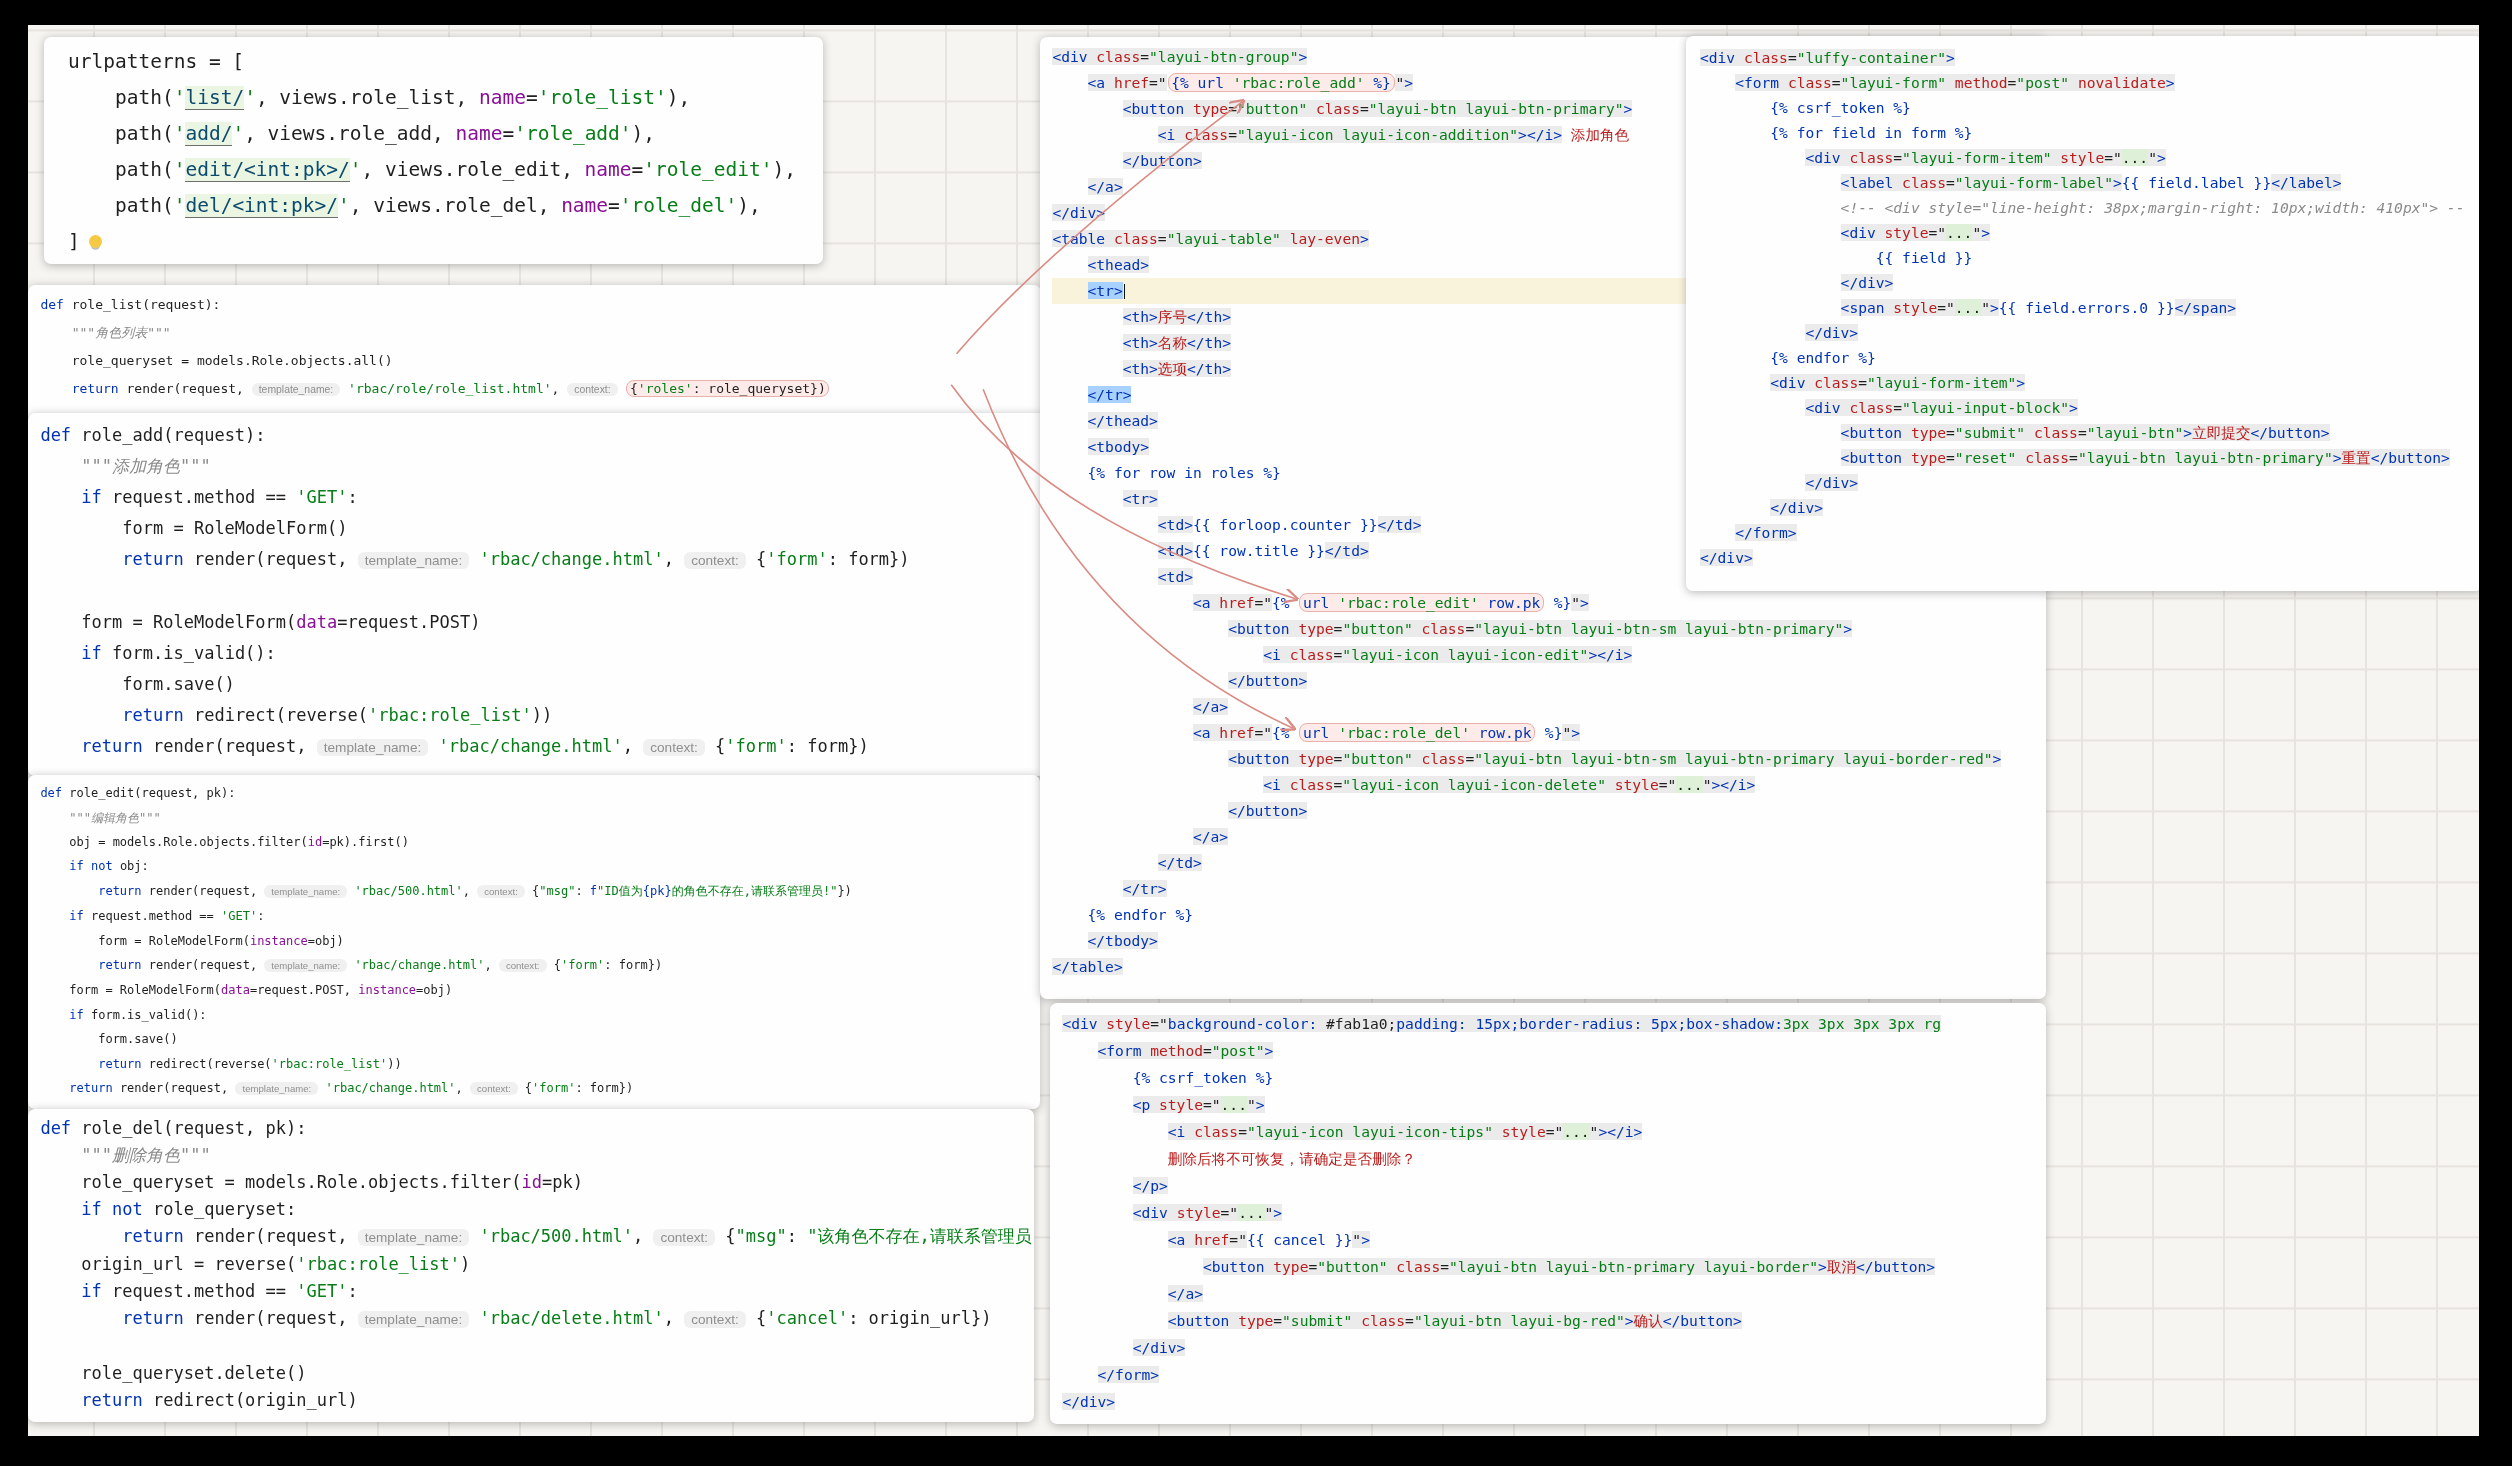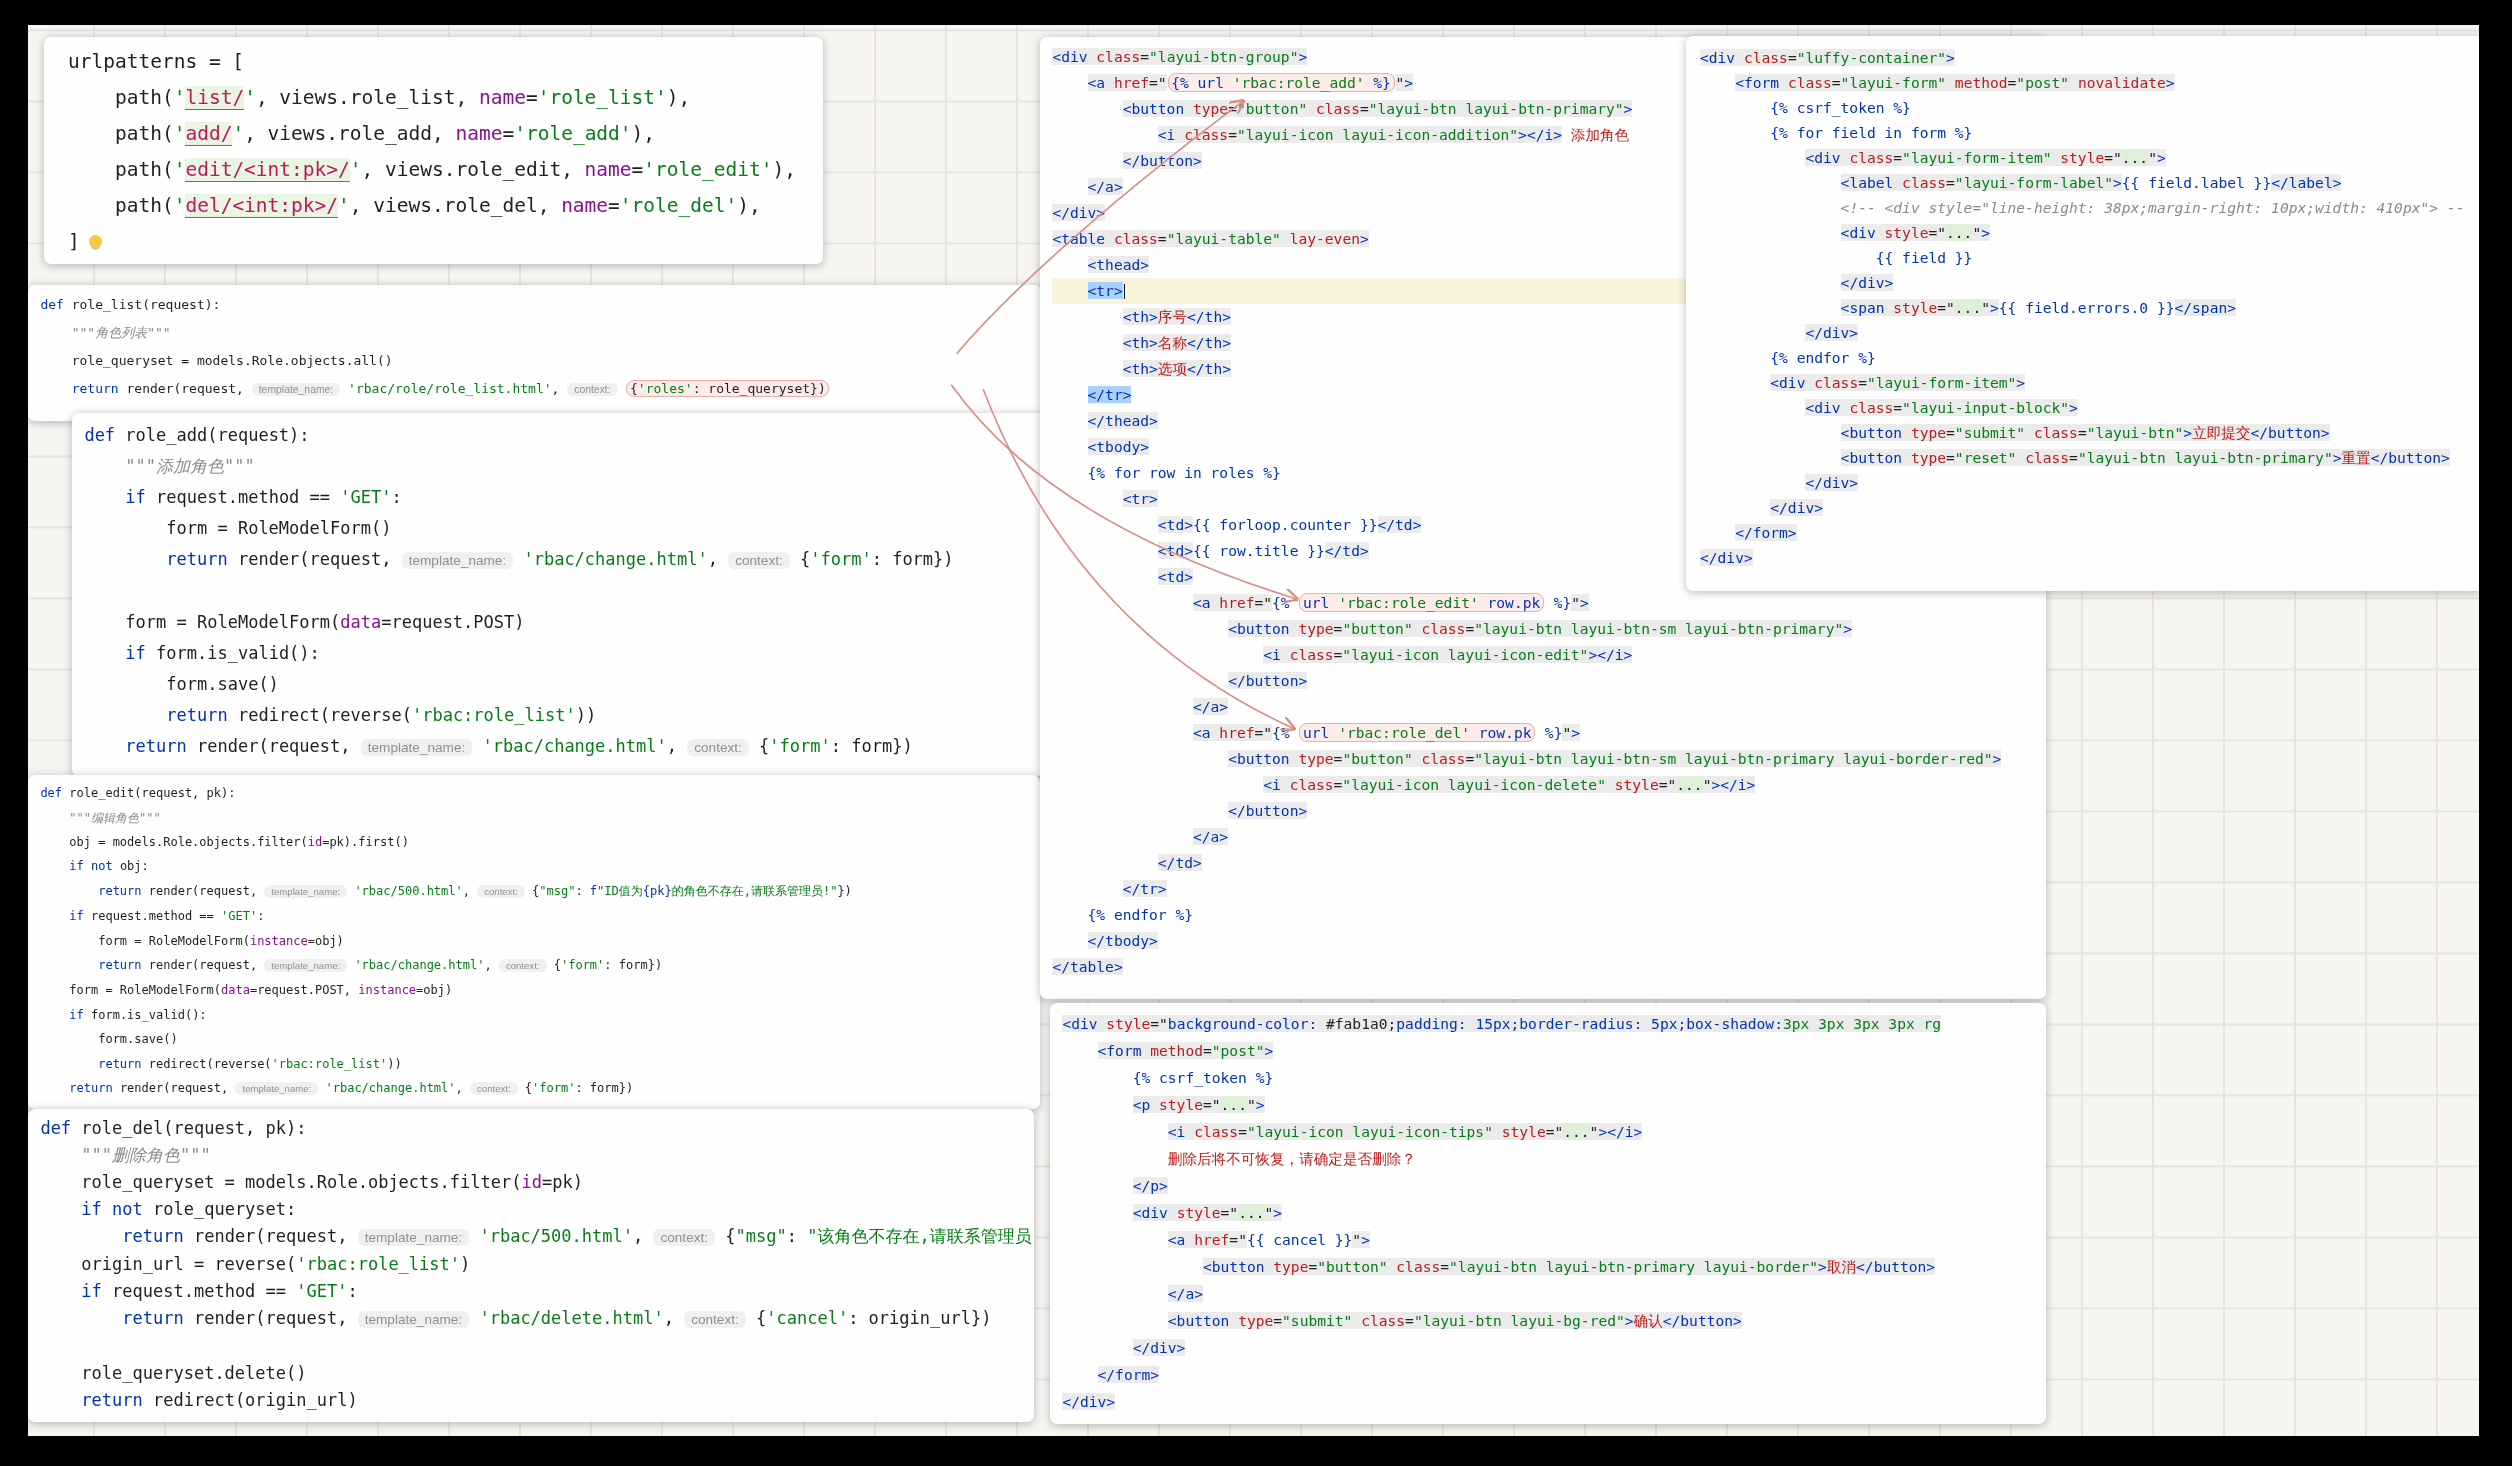--- a/index.html
+++ b/index.html
@@ -29,36 +29,36 @@
   .seg.d,.seg.cm{color:#8a8a8a;font-style:italic;}
   .seg.p{color:#871094;}
   .seg.dj{color:#0033b3;}
   .seg.t{color:#b91c1c;}
   .seg.h{background:#ebebeb;}
   .seg.f{background:#dff0d8;color:#1a1a1a;}
   .seg.c{
     background:#f0f0f0;color:#8f8f8f;border-radius:6.2px;padding:1px 7px;
     font-family:"Liberation Sans",sans-serif;font-size:0.8em;
   }
-  .seg.l{color:#be185d;background:#eaf5e2;border-bottom:1.8px solid #6f6f6f;}
+  .seg.l{color:#0c4a6e;background:#eaf5e2;border-bottom:1.8px solid #6f6f6f;}
   .seg.sel{background:#a8d1ff;}
   .seg.pink{
     background:rgba(245,180,170,0.25);border:1.3px solid rgba(215,130,120,0.55);
     border-radius:8px;padding:0 2.7px;margin:0 0.9px;
   }
   .seg.caret{display:inline-block;width:1.8px;height:1.05em;background:#111;vertical-align:text-bottom;margin-left:0.9px;}
   .seg.bulb{
     display:inline-block;width:13.3px;height:13.3px;border-radius:50%;
     background:#f5c944;margin-left:9px;vertical-align:baseline;
     box-shadow:0 3.6px 0 -1.8px #bfbfbf;
   }
   
   #p-urls  {left:16px;  top:12.4px;   width:755px;  height:220px; font-size:19.5px;  line-height:36px;   padding:7px 0 0 24px;}
   #p-list  {left:0px;   top:260px;  width:1001px; height:130px; font-size:13px;line-height:28px;   padding:6.2px 0 0 12.4px;}
-  #p-add   {left:0px;   top:388px;  width:1006px; height:356px; font-size:17px;  line-height:31px;   padding:7px 0 0 12.4px;margin-left:44px;}
+  #p-add   {left:0px;   top:388px;  width:1006px; height:356px; font-size:17px;  line-height:31px;   padding:7px 0 0 12.4px;}
   #p-edit  {left:0px;   top:750px;  width:1000px; height:328px; font-size:12px;  line-height:24.4px; padding:6.2px 0 0 12.4px;}
   #p-del   {left:0px;   top:1084px; width:994px; height:307px; font-size:17px;  line-height:27px;   padding:6.2px 0 0 12.4px;}
   #p-table {left:1012px;top:12.4px;   width:994px; height:955px;font-size:14.6px;line-height:26px; padding:7px 0 0 12.4px;}
   #p-change{left:1658px;top:10.7px;   width:783px;  height:546px; font-size:14.6px;line-height:25px; padding:9px 0 0 14px; z-index:5;}
   #p-delete{left:1022px;top:978px; width:984px; height:414px; font-size:14.6px;line-height:27px;   padding:7px 0 0 12.4px;}
   #overlay{position:absolute;left:0;top:0;width:2451px;height:1411px;pointer-events:none;z-index:10;}
 </style>
 </head>
 <body>
 

